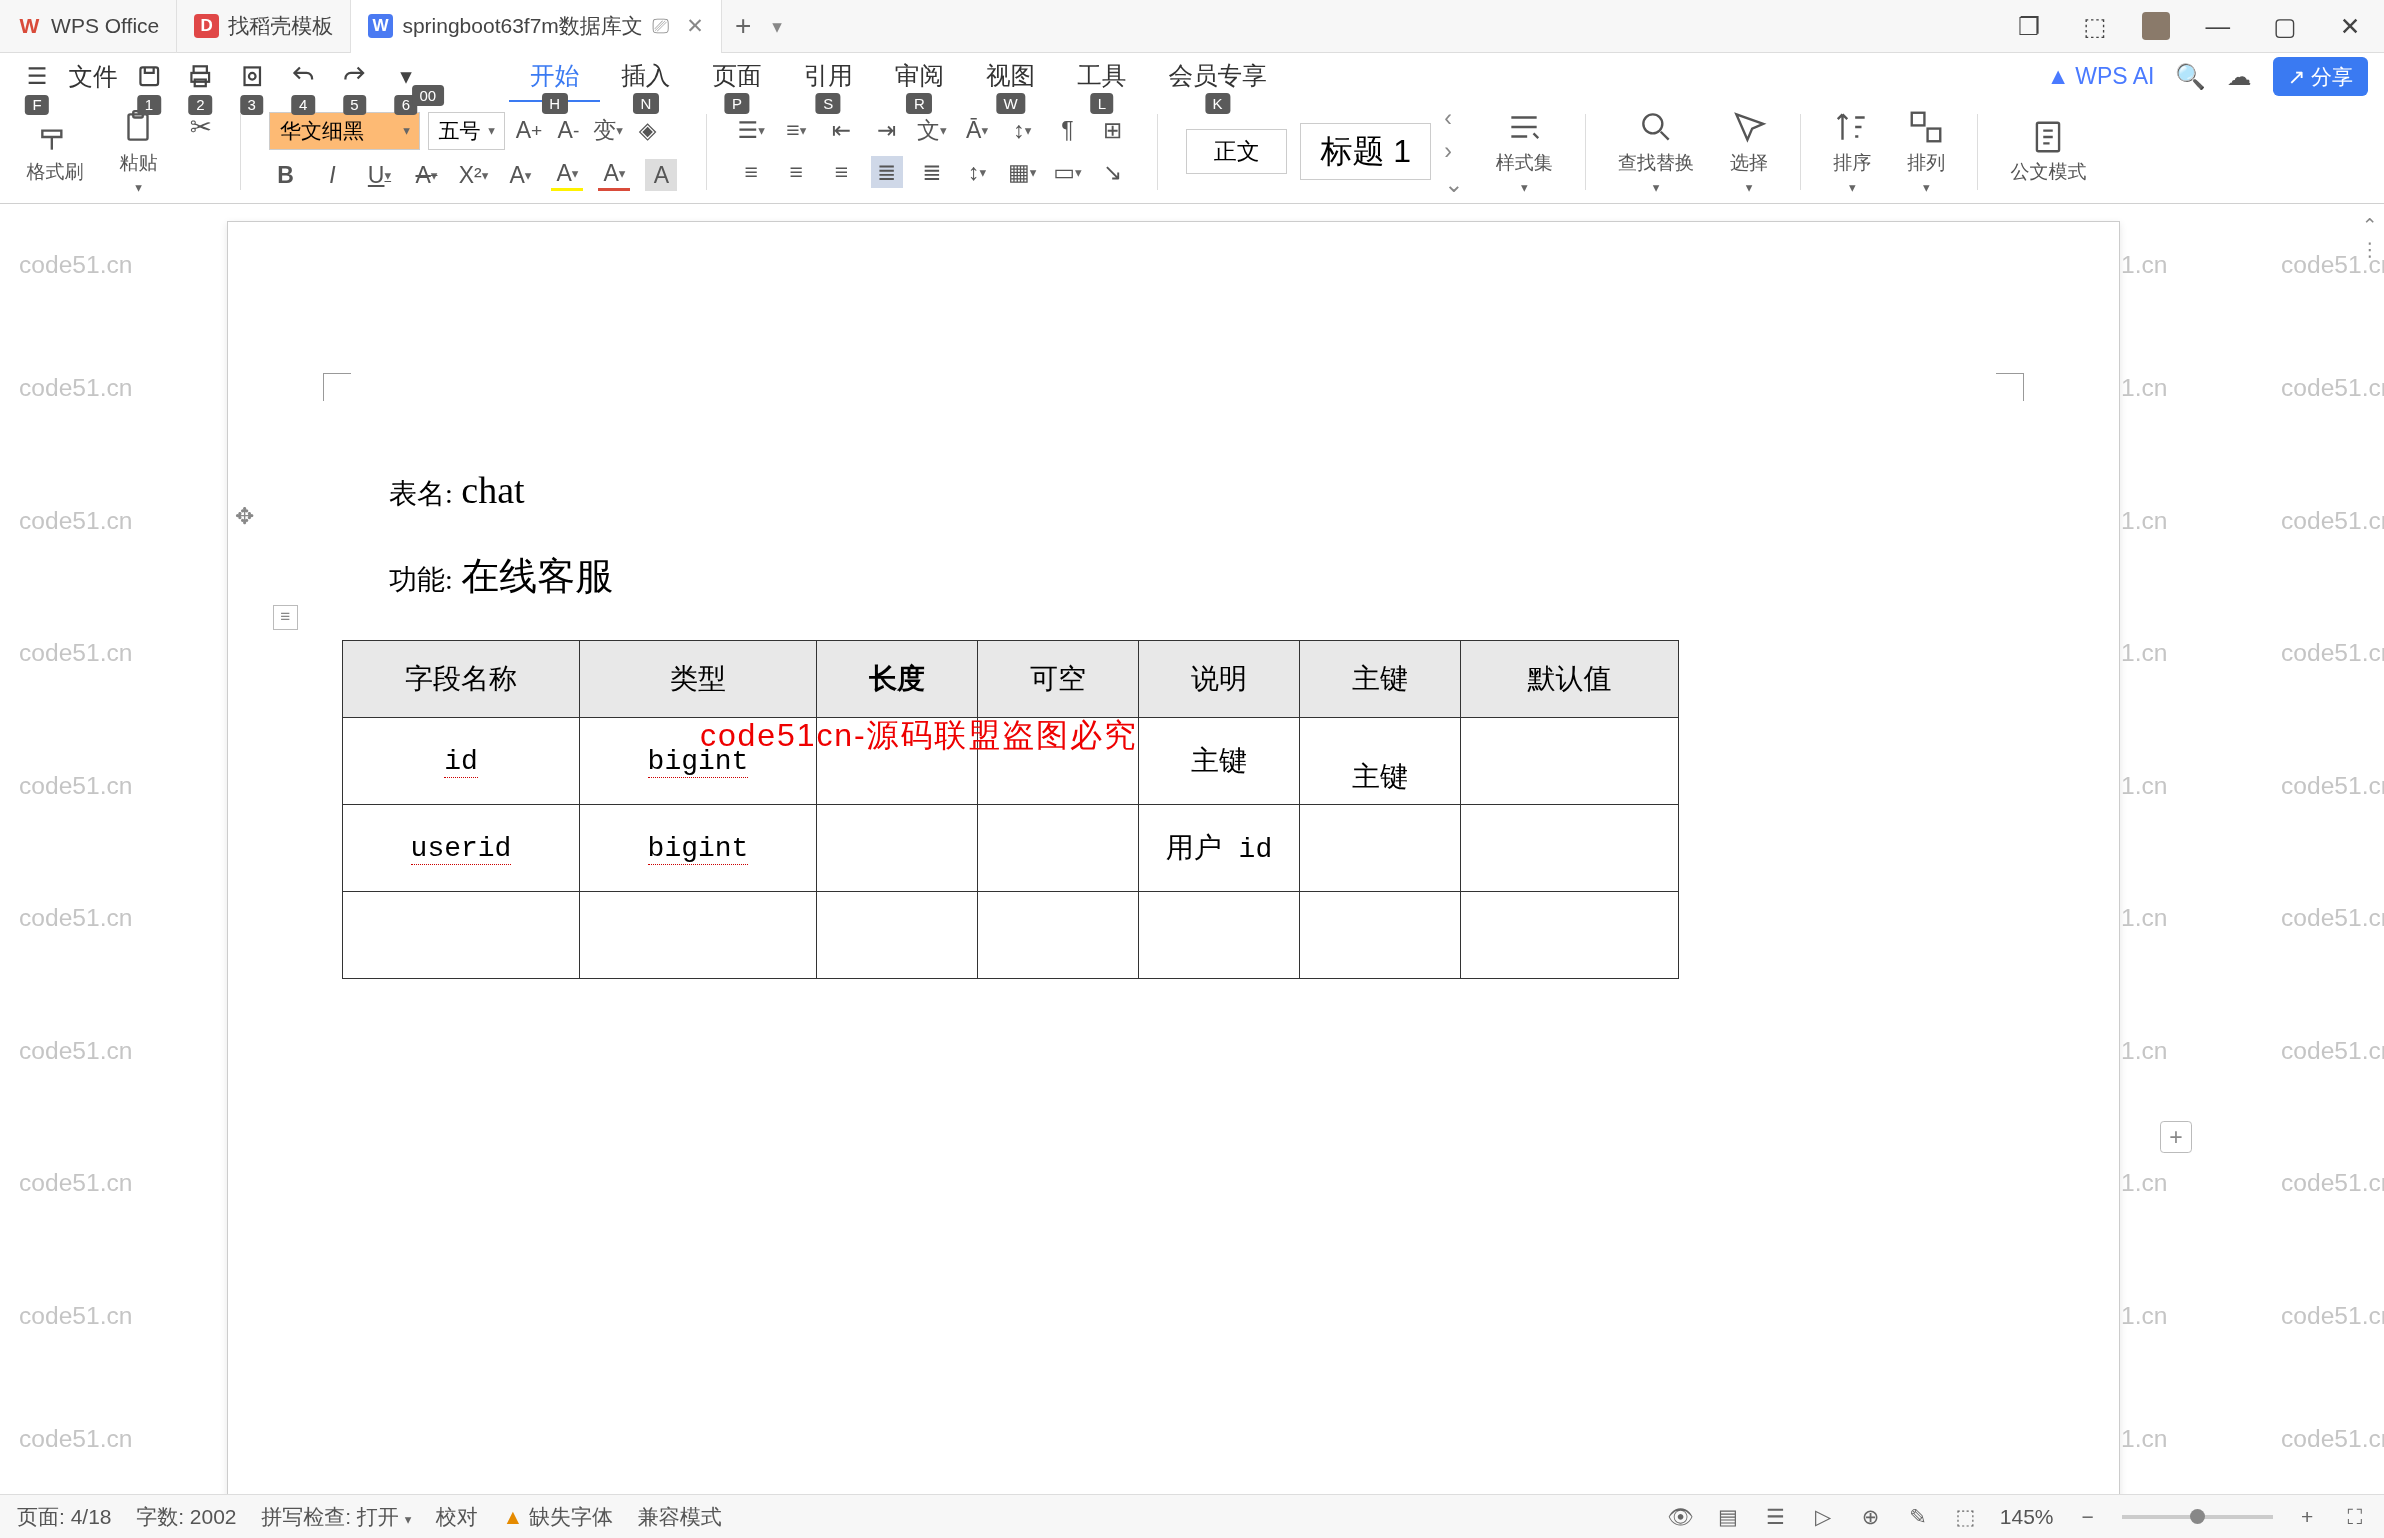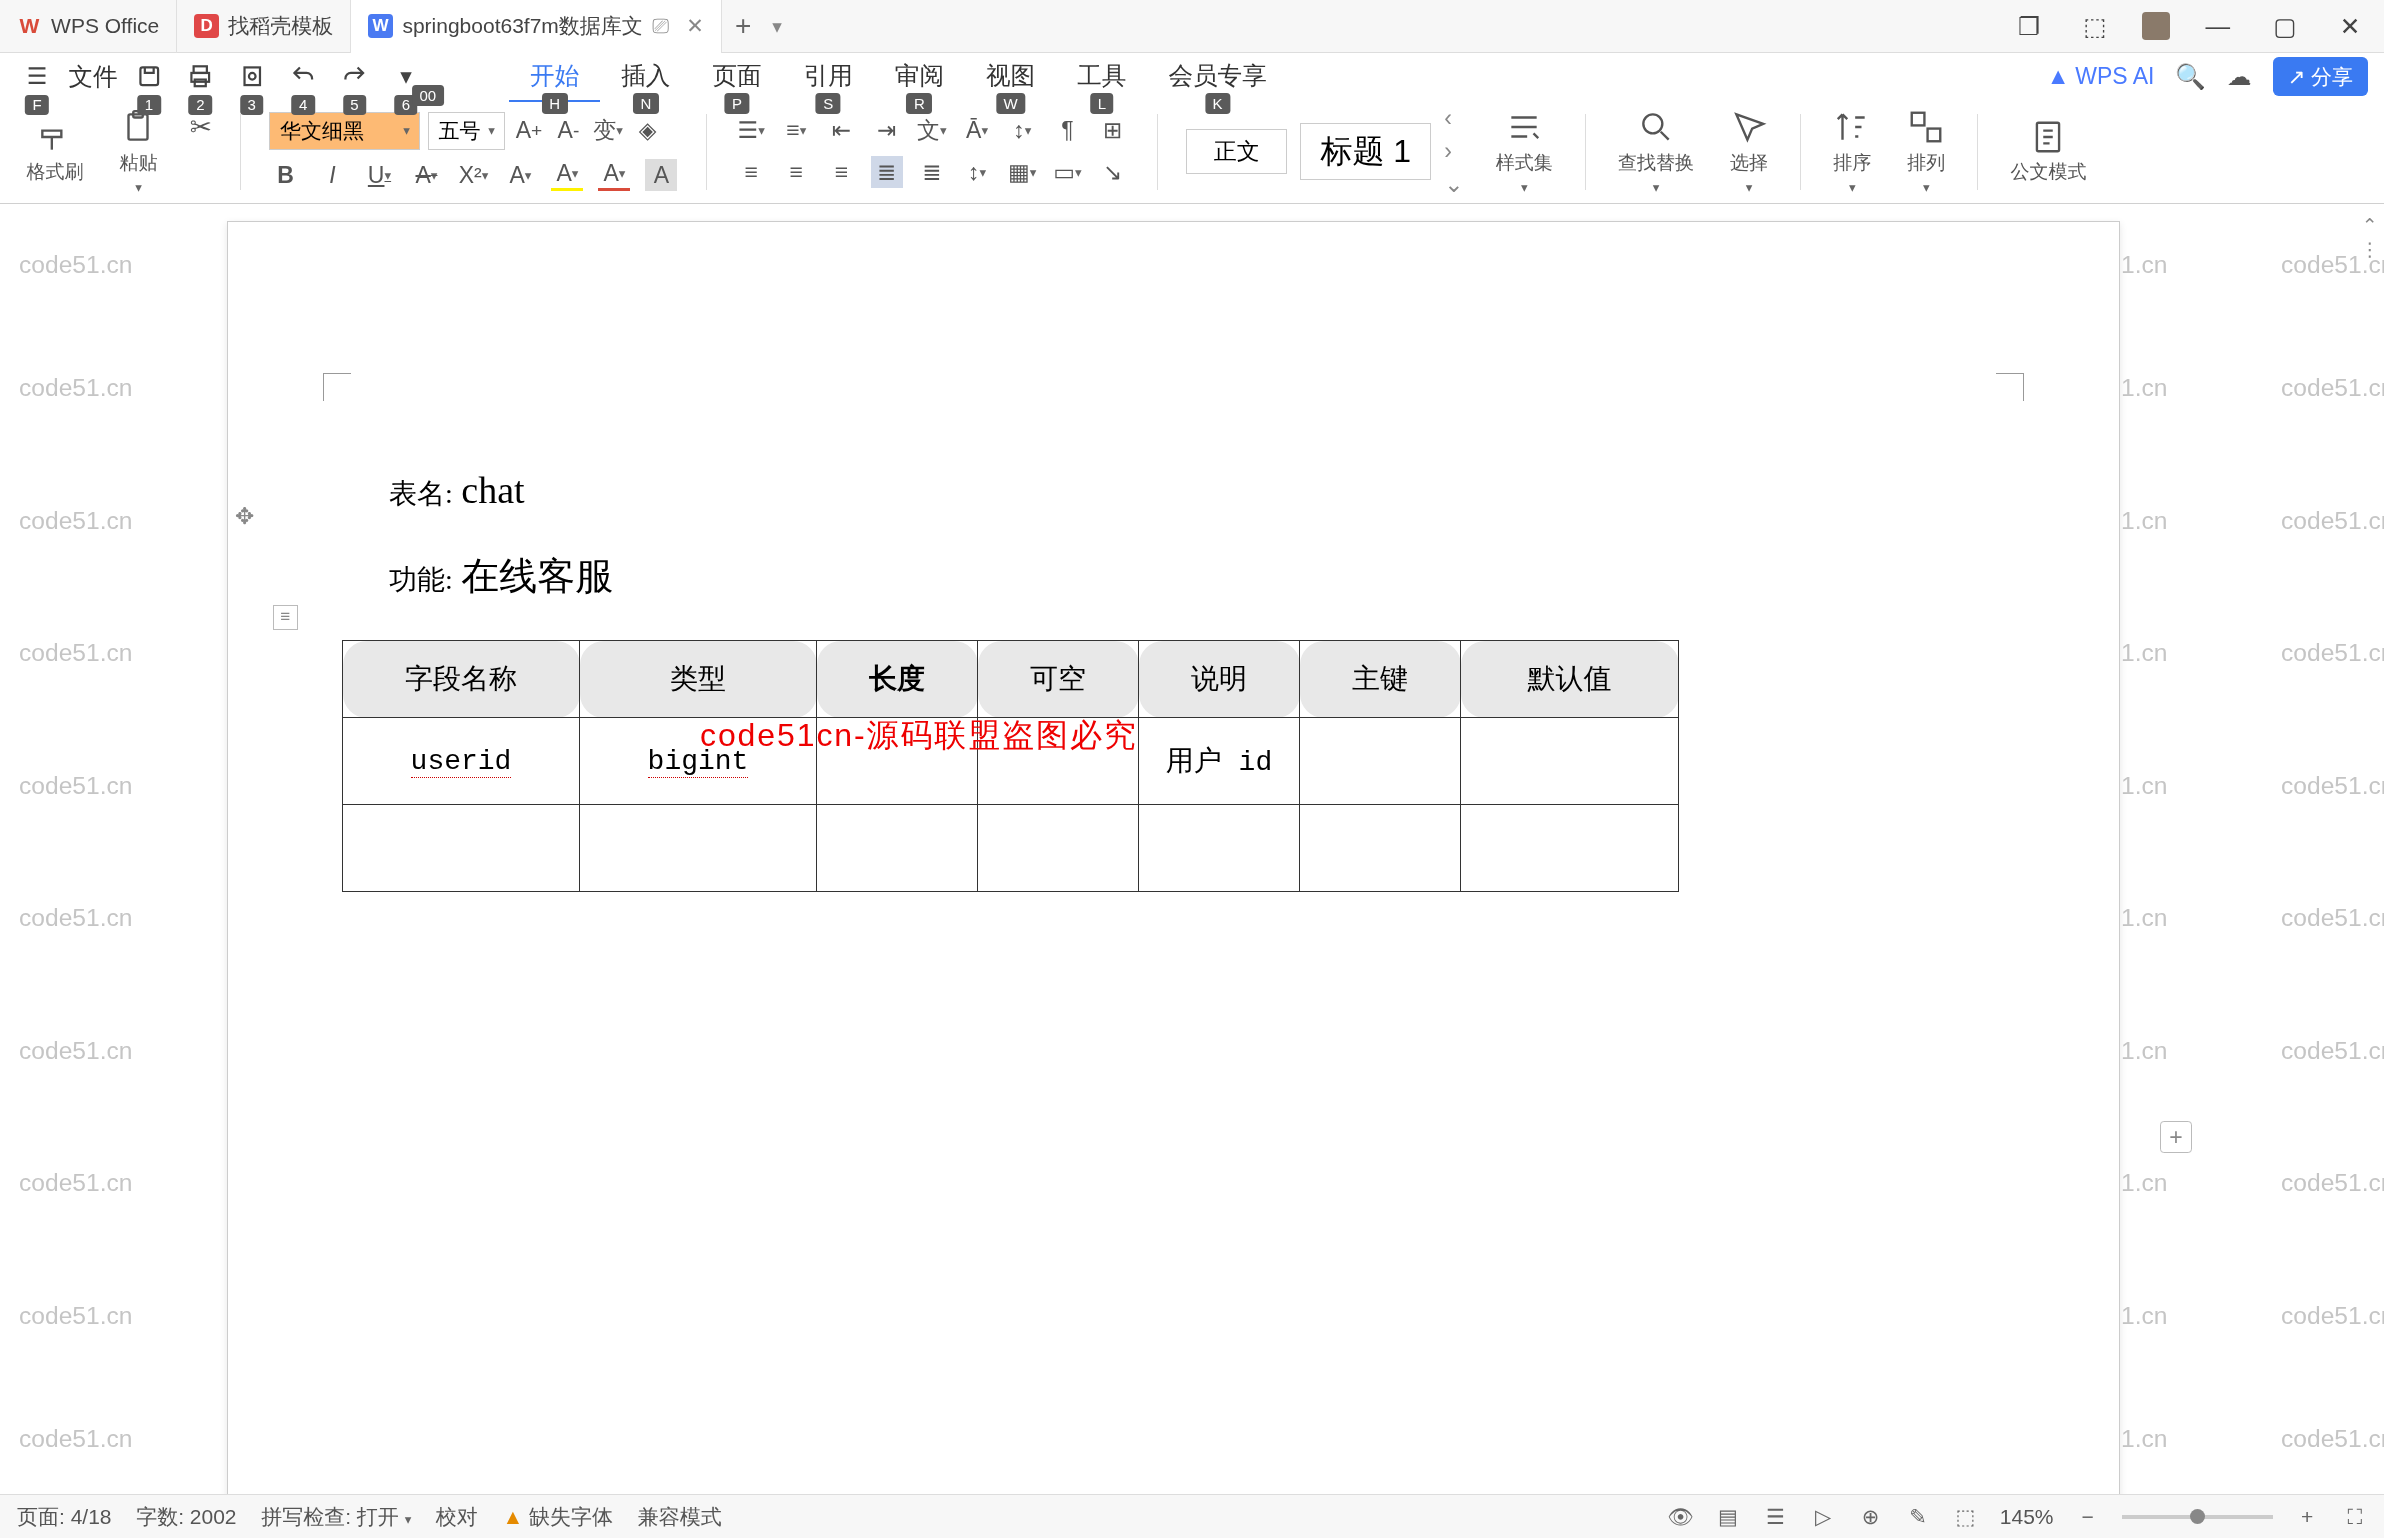--- a/index.html
+++ b/index.html
@@ -51,21 +51,21 @@
 .wm { position: absolute; color: #c5c5c5; font-size: 24.6px; font-family: Arial; }
 .page { position: absolute; background: #fff; border: 0.9px solid #ccc; left: 227px; top: 17px; width: 1893px; height: 2271px; box-shadow: 0 1.9px 7.6px rgba(0,0,0,0.1); }
 .page-content { padding: 246px 114px 57px 114px; font-family: SimSun, serif; color: #000; }
 .page-margin-tl { position: absolute; top: 151px; left: 95px; width: 28px; height: 28px; border-left: 0.9px solid #999; border-top: 0.9px solid #999; }
 .page-margin-tr { position: absolute; top: 151px; right: 95px; width: 28px; height: 28px; border-right: 0.9px solid #999; border-top: 0.9px solid #999; }
 .doc-line { font-size: 34px; margin-bottom: 38px; margin-left: 47px; }
 .doc-line .lbl { font-size: 28px; }
 .doc-line .val { font-size: 38px; font-family: SimSun; }
 .db-table { border-collapse: collapse; margin-top: 19px; }
 .db-table th, .db-table td { border: 0.9px solid #333; padding: 19px 13.2px; font-size: 28px; text-align: center; font-family: SimSun; }
-.db-table th { background: #e8e8e8; font-weight: normal; border-radius: 24px; }
+.db-table th { background: #e8e8e8; font-weight: normal; }
 .db-table td { height: 87px; font-family: "Courier New", monospace; }
 .db-table .col0 { width: 237px; }
 .db-table .col1 { width: 237px; }
 .db-table .col2 { width: 161px; font-weight: bold; }
 .db-table .col3 { width: 161px; }
 .db-table .col4 { width: 161px; }
 .db-table .col5 { width: 161px; }
 .db-table .col6 { width: 218px; }
 .underline-dotted { border-bottom: 0.9px dotted #c00; }
 .red-overlay { position: absolute; color: #e00; font-size: 32px; font-weight: 500; top: 510px; left: 700px; letter-spacing: 1.9px; }
@@ -456,20 +456,29 @@
             <th class="col1">类型</th>
             <th class="col2">长度</th>
             <th class="col3">可空</th>
             <th class="col4">说明</th>
             <th class="col5">主键</th>
             <th class="col6">默认值</th>
           </tr>
         </thead>
         <tbody>
           <tr>
+            <td><span class="underline-dotted">id</span></td>
+            <td><span class="underline-dotted">bigint</span></td>
+            <td></td>
+            <td></td>
+            <td>主键</td>
+            <td rowspan="1" style="vertical-align:bottom;padding-bottom:7.6px">主键</td>
+            <td></td>
+          </tr>
+          <tr>
             <td><span class="underline-dotted">userid</span></td>
             <td><span class="underline-dotted">bigint</span></td>
             <td></td>
             <td></td>
             <td>用户 id</td>
             <td></td>
             <td></td>
           </tr>
           <tr style="height:47px">
             <td></td>

